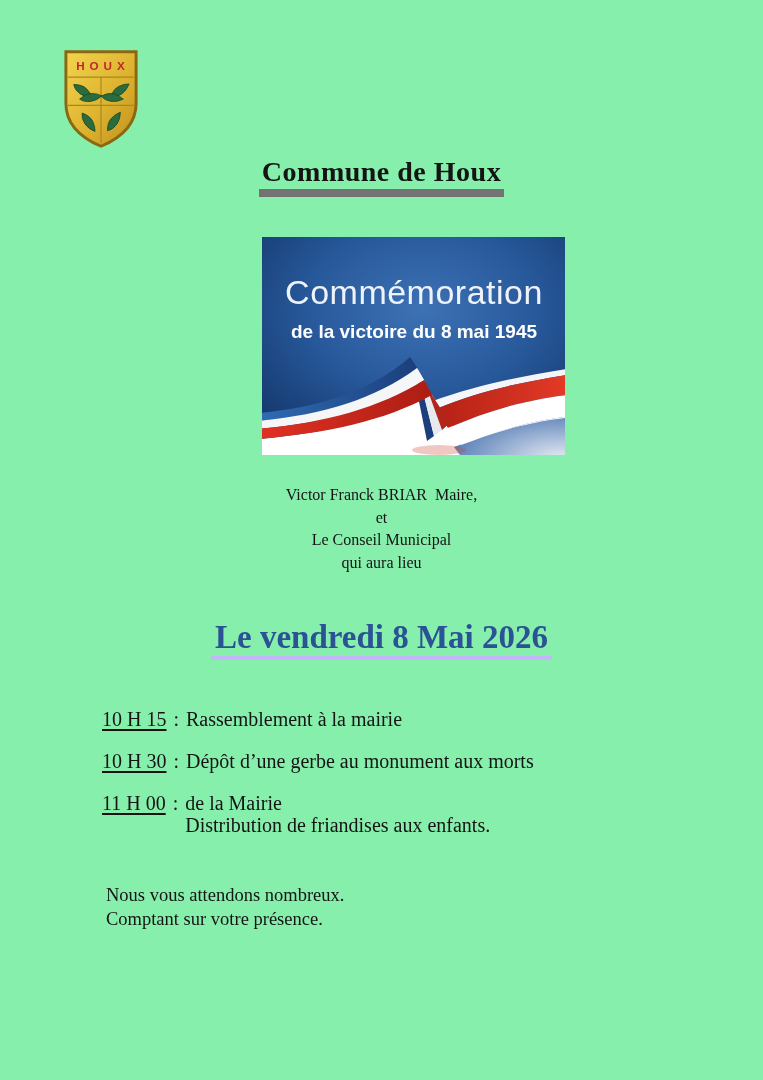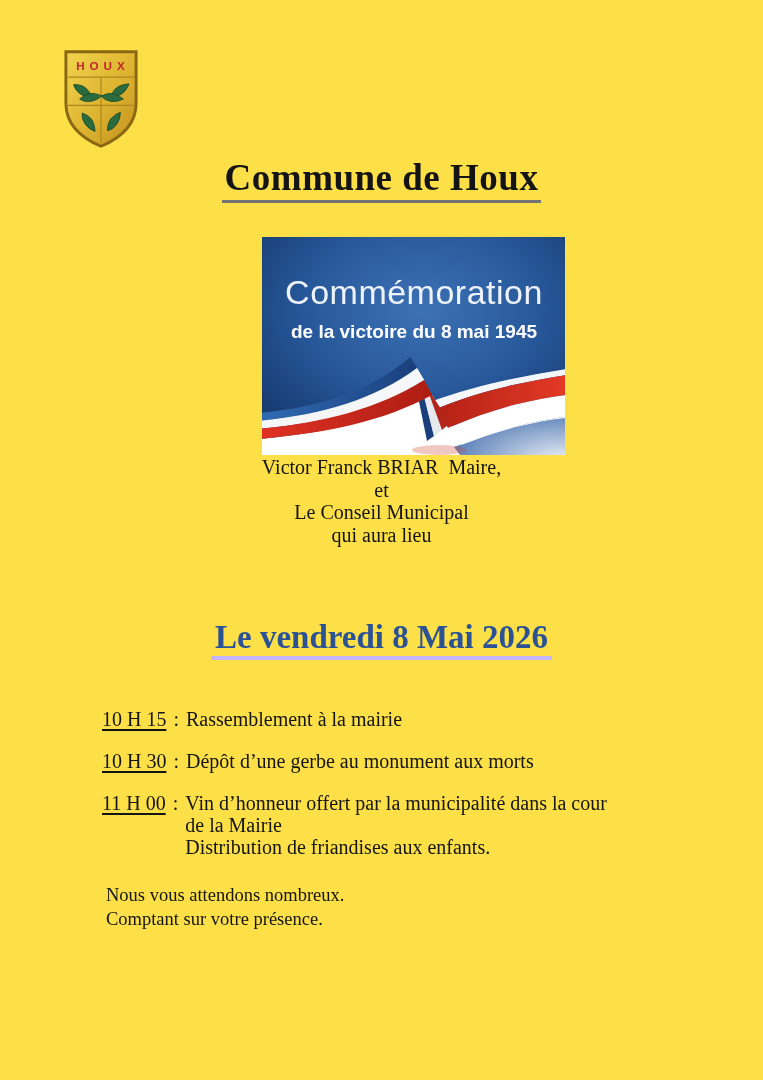--- a/index.html
+++ b/index.html
@@ -1,32 +1,32 @@
 <!DOCTYPE html>
 <html><head>
 <meta charset="utf-8">
 <style>
   html,body {margin:0; padding:0; background:#ffffff;}
   .page {
-    position:relative; width:763px; height:1080px; background:#fde047;
+    position:relative; width:763px; height:1080px; background:#86efac;
     font-family:"Liberation Serif", serif; color:#141414; overflow:hidden;
   }
   .crest {position:absolute; left:62px; top:46px; width:78px; height:105px;}
   .title {position:absolute; top:156px; left:0; width:100%; text-align:center;}
   .title-text {
-    font-size:37px; font-weight:bold; letter-spacing:0.5px;
-    border-bottom:3px solid #737373; padding:0 3px 1px 3px; display:inline-block;text-align:center;
+    font-size:28px; font-weight:bold; letter-spacing:0.5px;
+    border-bottom:8px solid #737373; padding:0 3px 1px 3px; display:inline-block;text-align:center;
   }
   .banner {position:absolute; left:230px; top:237px; width:303px; height:218px;padding-left:32px;}
   .banner svg {display:block;}
   .banner-h {font-family:"Liberation Sans", sans-serif; font-weight:400; letter-spacing:0.5px;}
   .banner-sub {font-family:"Liberation Sans", sans-serif; font-weight:700;}
   .invitation {
-    position:absolute; top:456px; left:0; width:100%;
-    text-align:center; font-size:20px; line-height:22.6px;
+    position:absolute; top:484px; left:0; width:100%;
+    text-align:center; font-size:16px; line-height:22.6px;
   }
   .inv-line {white-space:pre-wrap;}
   .date-heading {position:absolute; top:619px; left:0; width:100%; text-align:center;}
   .date-text {
     font-size:33px; font-weight:bold; color:#2b5294;
     border-bottom:4px solid #c4b5fd; padding:0 4px 0 4px; display:inline-block;
   }
   .schedule {position:absolute; left:102px; top:702px; font-size:20px; line-height:22px;margin-top:6px;}
   .sched-row {display:flex; margin-bottom:20px;}
   .time {text-decoration:underline; text-underline-offset:3px; white-space:nowrap;}
@@ -144,21 +144,20 @@
       <span class="time">10 H 30</span>
       <span class="sep">:</span>
       <div class="desc">
         <div>Dépôt d’une gerbe au monument aux morts</div>
       </div>
     </div>
     <div class="sched-row">
       <span class="time">11 H 00</span>
       <span class="sep">:</span>
       <div class="desc">
-        <div>Vin d’honneur offert par la municipalité dans la cour</div>
         <div>de la Mairie</div>
         <div>Distribution de friandises aux enfants.</div>
       </div>
     </div>
   </div>
 
   <div class="closing">
     <div>Nous vous attendons nombreux.</div>
     <div>Comptant sur votre présence.</div>
   </div>

